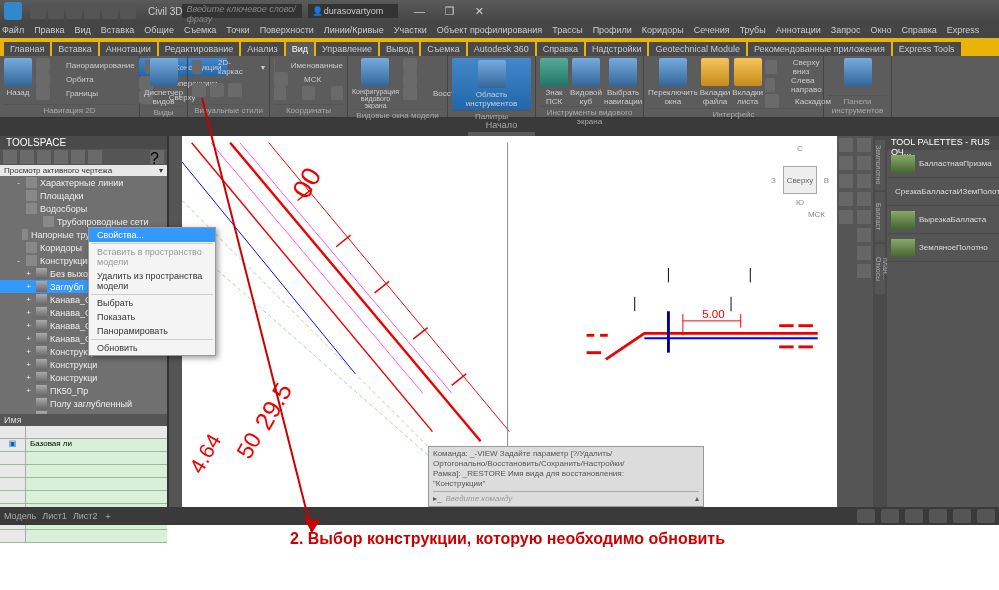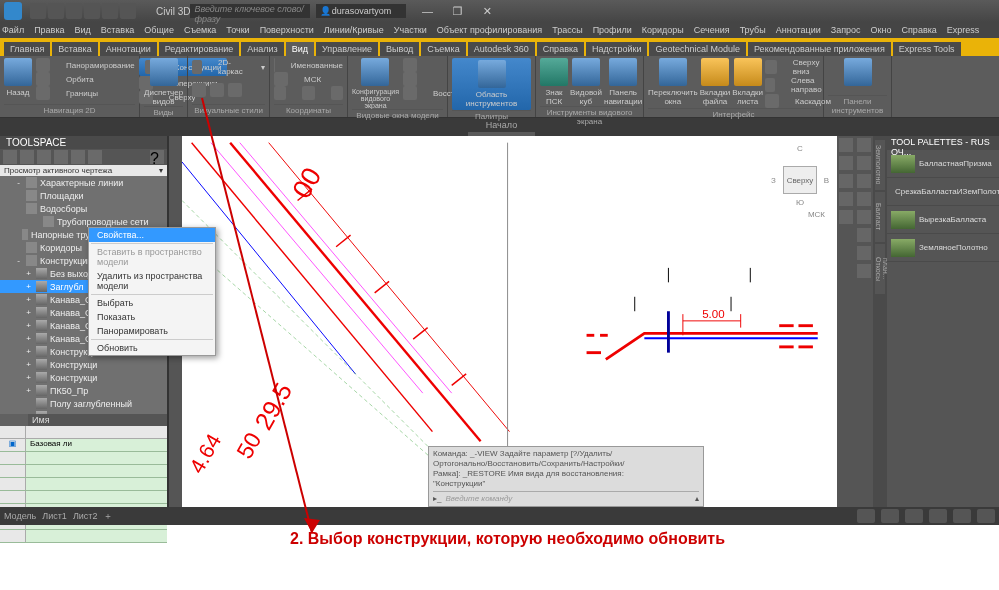--- a/index.html
+++ b/index.html
@@ -2,21 +2,21 @@
 <html><head>
 <meta charset="utf-8">
 <style>
 * { margin: 0; padding: 0; box-sizing: border-box; font-family: "Segoe UI", Tahoma, sans-serif; }
 body { width: 999px; height: 590px; background: #fff; position: relative; overflow: hidden; }
 .app { width: 999px; height: 525px; background: #4a4a4a; position: relative; }
 .titlebar { height: 22px; background: linear-gradient(#5a5a5a,#454545); display: flex; align-items: center; font-size: 10px; color: #ddd; }
 .titlebar .logo { width: 18px; height: 18px; margin: 0 4px; background: #3388cc; border-radius: 3px; }
 .titlebar .qat { display: flex; gap: 2px; margin-left: 4px; }
 .titlebar .qat span { width: 16px; height: 16px; background: #555; border-radius: 2px; display:inline-block; }
-.titlebar .doc { margin-left: 20px; color:#ccc; font-size:10px; }
+.titlebar .doc { margin-left: 12px; color:#ccc; font-size:10px; }
 .titlebar .center { flex:1; text-align:center; color:#eee; font-size:10px; }
 .titlebar .search { width: 120px; height: 14px; background:#333; margin-right: 6px; font-size:9px; color:#888; padding:0 4px; font-style:italic;}
 .titlebar .user { width: 90px; height: 14px; background:#333; margin-right: 6px; font-size:9px; color:#ccc; padding:0 4px; display:flex; align-items:center;}
 .titlebar .wbtn { width: 30px; height: 20px; display:flex; align-items:center; justify-content:center; color:#ccc; font-size:11px; }
 .menubar { height: 16px; background:#454545; display:flex; align-items:center; font-size:9px; color:#ccc; padding-left:2px; gap:10px;}
 .ribbon-tabs { height: 18px; background:#eab308; display:flex; align-items:flex-end; font-size:9px; color:#ccc; padding-left:4px; gap:2px;}
 .ribbon-tabs span { padding: 2px 6px; background:#4a4a4a; }
 .ribbon-tabs span.active { background:#5c5c5c; color:#fff; }
 .ribbon { height: 62px; background:#5c5c5c; display:flex; border-bottom:1px solid #333; }
 .rpanel { border-right:1px solid #444; padding:2px 4px; display:flex; flex-direction:column; justify-content:space-between; font-size:8px; color:#ccc; }
@@ -33,21 +33,21 @@
 .toolspace-hdr { height:16px; background:#4a4a4a; color:#fff; font-size:10px; padding:1px 6px; }
 .toolspace-tb { height:16px; background:#555; display:flex; gap:3px; padding:1px 3px;}
 .toolspace-tb span{width:14px;height:14px;background:#6a6a6a;}
 .toolspace-combo { height:15px; background:#e8e8e8; font-size:8px; color:#333; padding:1px 4px; display:flex; justify-content:space-between; align-items:center;}
 .tree { flex:0 0 238px; background:#707070; overflow:hidden; font-size:9px; color:#eee;}
 .tree-row { display:flex; align-items:center; height:13px; padding-left:4px; gap:3px; white-space:nowrap;}
 .tree-row.sel { background:#3399ff; color:#fff;}
 .tree-row .exp { width:9px; text-align:center; font-size:8px;}
 .tree-row .ico { width:11px; height:11px; background:#888; display:inline-block;}
 .tree-row .ico.assm { background:linear-gradient(#aaa,#666);}
-.name-pane { height:14px; background:#555; color:#ddd; font-size:9px; padding:1px 4px;margin-left:28px;}
+.name-pane { height:14px; background:#555; color:#ddd; font-size:9px; padding:1px 4px;}
 .name-grid { flex:1; background:#d8f0d8;}
 .name-grid-hdr{height:13px;background:#e8e8e8;border-bottom:1px solid #aaa;font-size:8px;display:flex;}
 .name-grid-hdr span:first-child{width:26px;border-right:1px solid #aaa;}
 .name-grid-row{height:13px;border-bottom:1px solid #9b9;font-size:8px;display:flex;}
 .name-grid-row span:first-child{width:26px;background:#e8e8e8;border-right:1px solid #aaa;}
 .nav-bar { width:14px; background:#555; border-left:1px solid #333;}
 .viewport { flex:1; position:relative; background:#fff;}
 .viewport svg { position:absolute; inset:0; }
 .viewport-right { width:18px; background:#555; display:flex; flex-direction:column;}
 .viewport-right span{width:14px;height:14px;background:#666;margin:2px;}
@@ -221,21 +221,21 @@
       <div class="title">Видовые окна модели</div>
     </div>
     <div class="rpanel" style="width:88px">
       <div class="highlight-tool" style="text-align:center;font-size:8px"><span class="ricon lg"></span><div>Область инструментов</div></div>
       <div class="title">Палитры</div>
     </div>
     <div class="rpanel" style="width:108px">
       <div style="display:flex;gap:2px">
         <div style="text-align:center"><span class="ricon lg" style="background:linear-gradient(#5a9,#276)"></span><div>Знак ПСК</div></div>
         <div style="text-align:center"><span class="ricon lg"></span><div>Видовой куб</div></div>
-        <div style="text-align:center"><span class="ricon lg"></span><div>Панель навигации</div></div>
+        <div style="text-align:center"><span class="ricon lg"></span><div>Выбрать навигации</div></div>
       </div>
       <div class="title">Инструменты видового экрана</div>
     </div>
     <div class="rpanel" style="width:180px">
       <div style="display:flex;gap:2px">
         <div style="text-align:center"><span class="ricon lg"></span><div>Переключить окна</div></div>
         <div style="text-align:center"><span class="ricon lg" style="background:linear-gradient(#f9c45a,#c68a1a)"></span><div>Вкладки файла</div></div>
         <div style="text-align:center"><span class="ricon lg" style="background:linear-gradient(#f9c45a,#c68a1a)"></span><div>Вкладки листа</div></div>
         <div style="font-size:8px">
           <div class="item">

